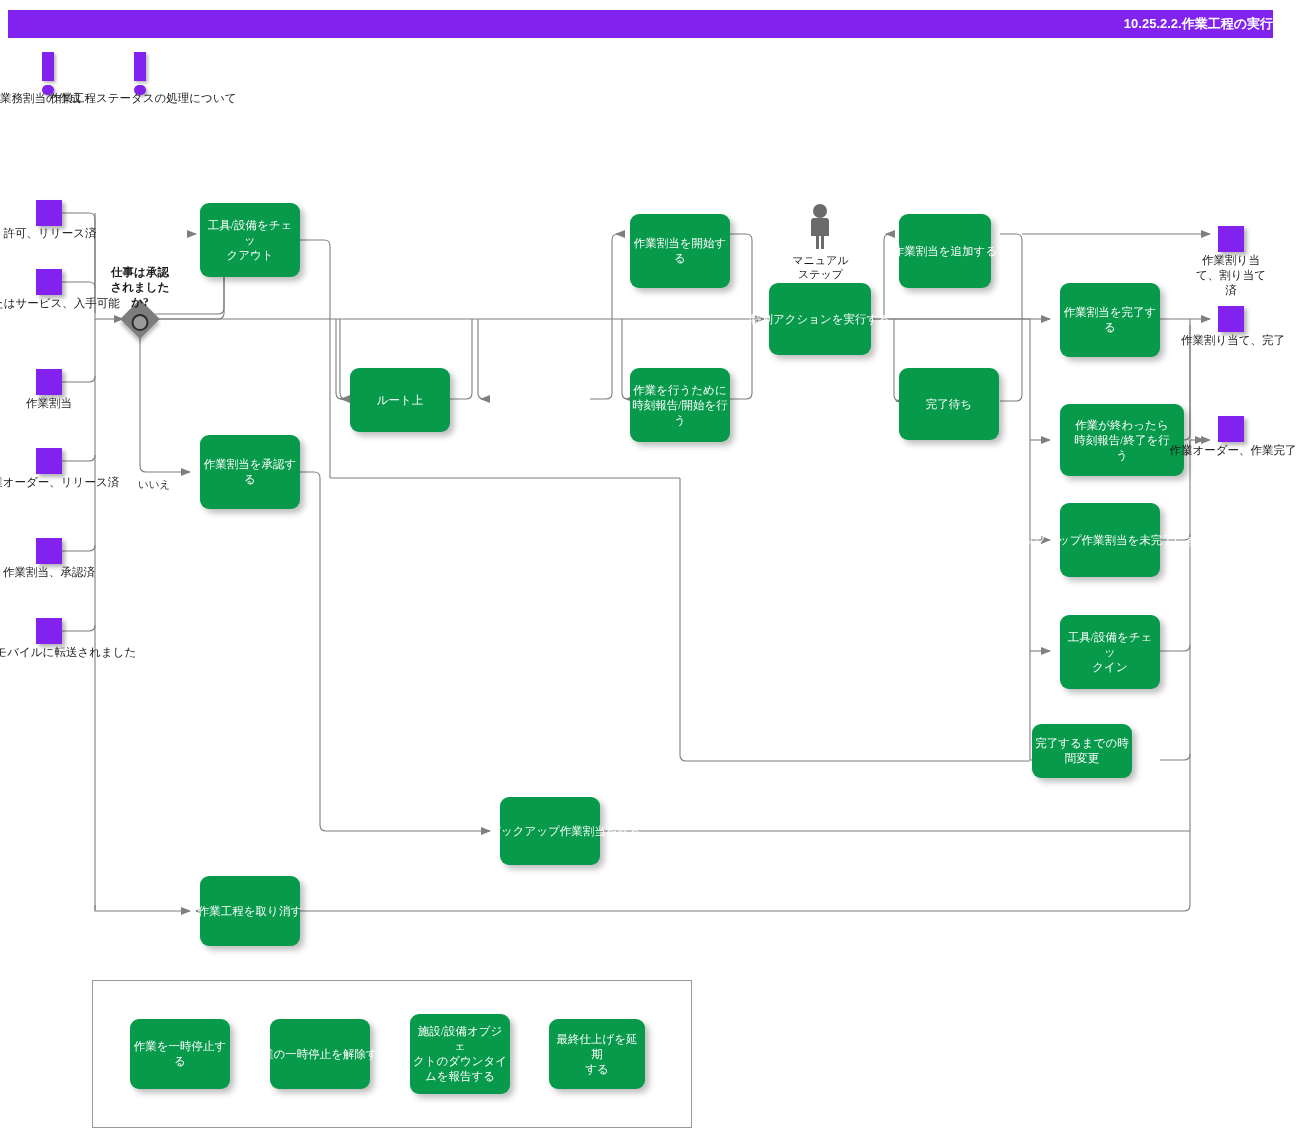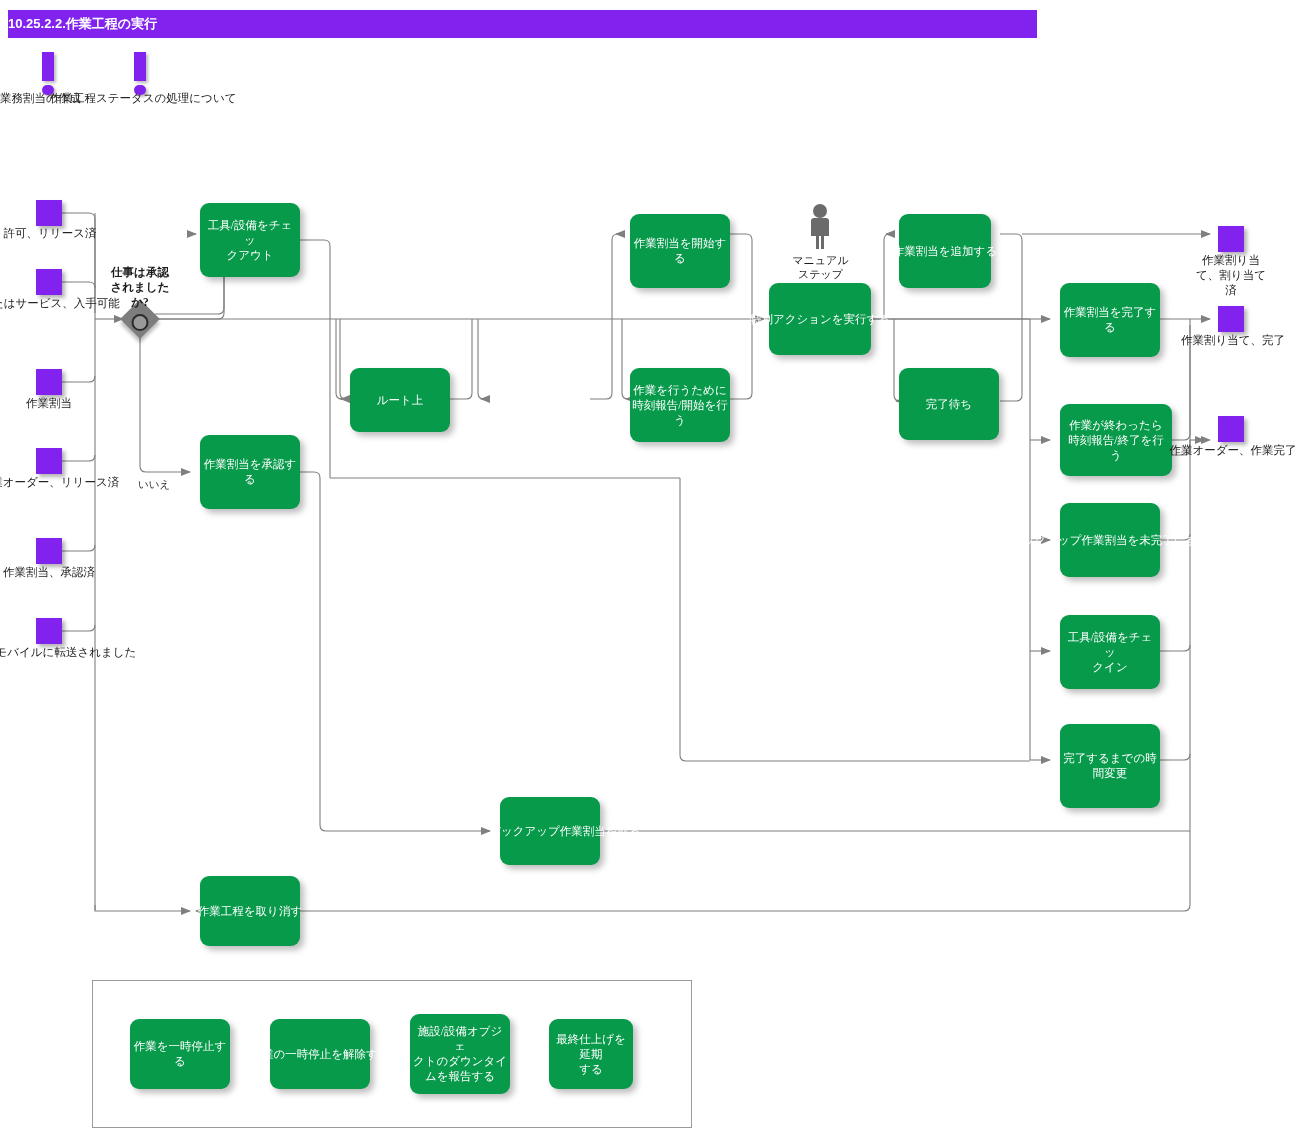--- a/index.html
+++ b/index.html
@@ -20,26 +20,26 @@
     left: 0; top: 0;
     width: 1300px;
     height: 1140px;
   }
 
   
   .title-bar {
     position: absolute;
     left: 8px;
     top: 10px;
-    width: 1029px;
+    width: 1265px;
     height: 28px;
     background: #8122ee;
     display: flex;
     align-items: center;
-    justify-content: flex-start;
+    justify-content: flex-end;
   }
   .title-bar .title-text {
     color: #ffffff;
     font-size: 13px;
     font-weight: bold;
     font-family: "Liberation Sans", sans-serif;
     letter-spacing: 0px;
     white-space: nowrap;
   }
 
@@ -379,36 +379,36 @@
 
   <div class="task" style="left:899px; top:368px; width:100px; height:72px;">
     <span class="task-text">完了待ち</span>
   </div>
 
   <div class="task" style="left:1060px; top:283px; width:100px; height:74px;">
     <span class="task-text">作業割当を完了す
 る</span>
   </div>
 
-  <div class="task" style="left:1060px; top:404px; width:112px; height:72px;">
+  <div class="task" style="left:1060px; top:404px; width:124px; height:72px;">
     <span class="task-text">作業が終わったら
 時刻報告/終了を行
 う</span>
   </div>
 
   <div class="task overflow" style="left:1060px; top:503px; width:100px; height:74px;">
     <span class="task-text">バックアップ作業割当を未完了にする</span>
   </div>
 
   <div class="task" style="left:1060px; top:615px; width:100px; height:74px;">
     <span class="task-text">工具/設備をチェッ
 クイン</span>
   </div>
 
-  <div class="task" style="left:1060px; top:724px; width:100px; height:84px;">
+  <div class="task" style="left:1032px; top:724px; width:100px; height:54px;">
     <span class="task-text">完了するまでの時
 間変更</span>
   </div>
 
   <div class="task" style="left:200px; top:435px; width:100px; height:74px;">
     <span class="task-text">作業割当を承認す
 る</span>
   </div>
 
   <div class="task overflow" style="left:500px; top:797px; width:100px; height:68px;padding-left:30px;">
@@ -437,18 +437,18 @@
     <span class="task-text">作業を一時停止する</span>
   </div>
   <div class="task overflow" style="left:270px; top:1019px; width:100px; height:70px;">
     <span class="task-text">作業の一時停止を解除する</span>
   </div>
   <div class="task" style="left:410px; top:1014px; width:100px; height:80px;">
     <span class="task-text">施設/設備オブジェ
 クトのダウンタイ
 ムを報告する</span>
   </div>
-  <div class="task" style="left:549px; top:1019px; width:84px; height:70px;">
+  <div class="task" style="left:549px; top:1019px; width:96px; height:70px;">
     <span class="task-text">最終仕上げを延期
 する</span>
   </div>
 
 </div>
 
 </body></html>

